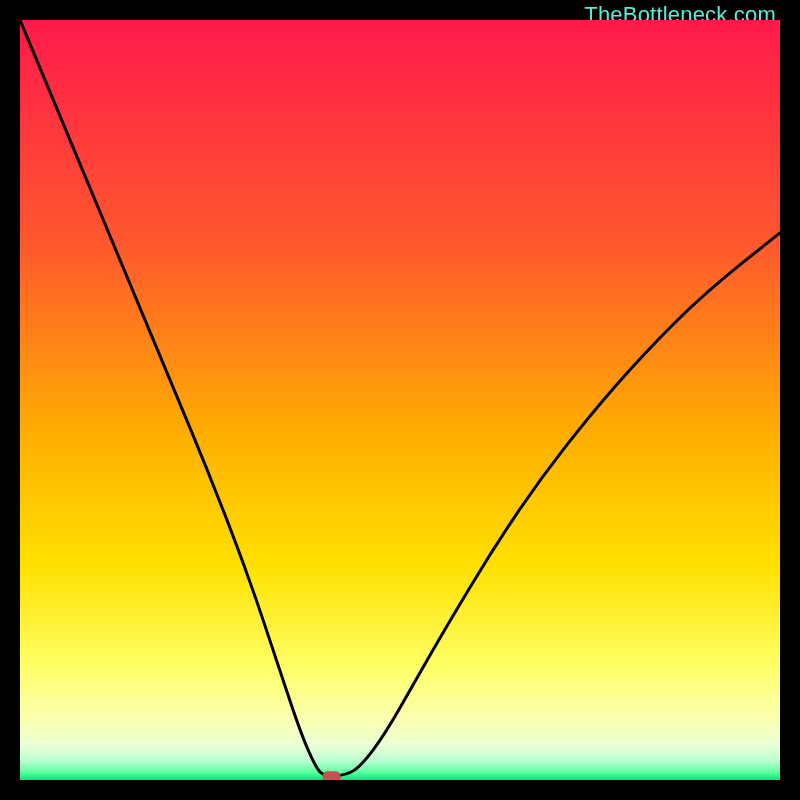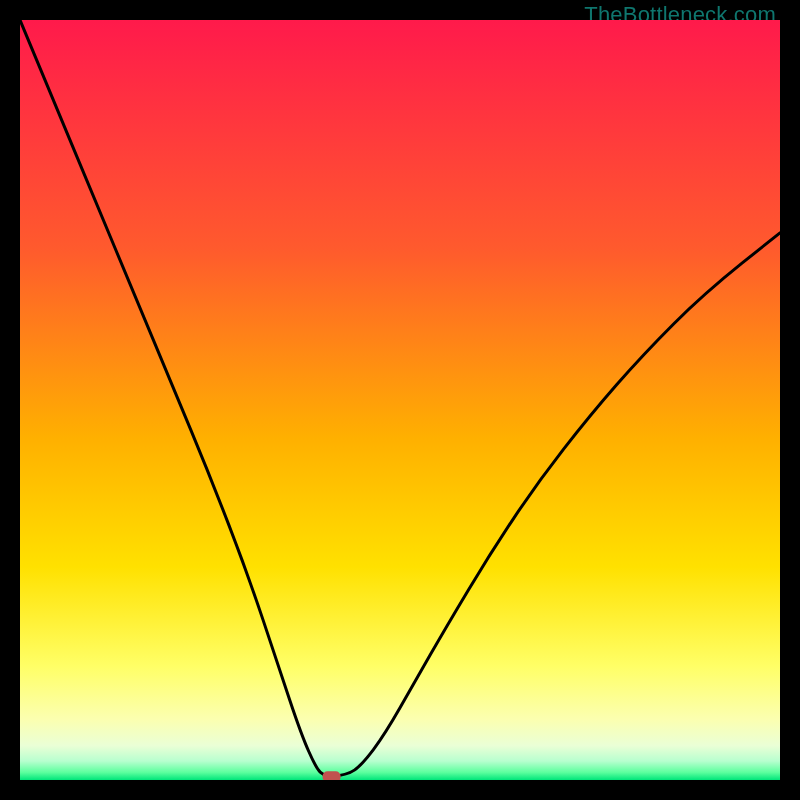--- a/index.html
+++ b/index.html
@@ -23,21 +23,21 @@
     position: absolute;
     left: 0;
     top: 0;
     width: 760px;
     height: 760px;
   }
   .watermark {
     position: absolute;
     top: 2px;
     right: 24px;
-    color: #0f766e;
+    color: #5eead4;
     font-size: 22px;
     font-weight: 500;
     letter-spacing: 0.2px;
     text-decoration: underline;
   }
 </style>
 </head>
 <body>
 
 <div class="watermark">TheBottleneck.com</div>

